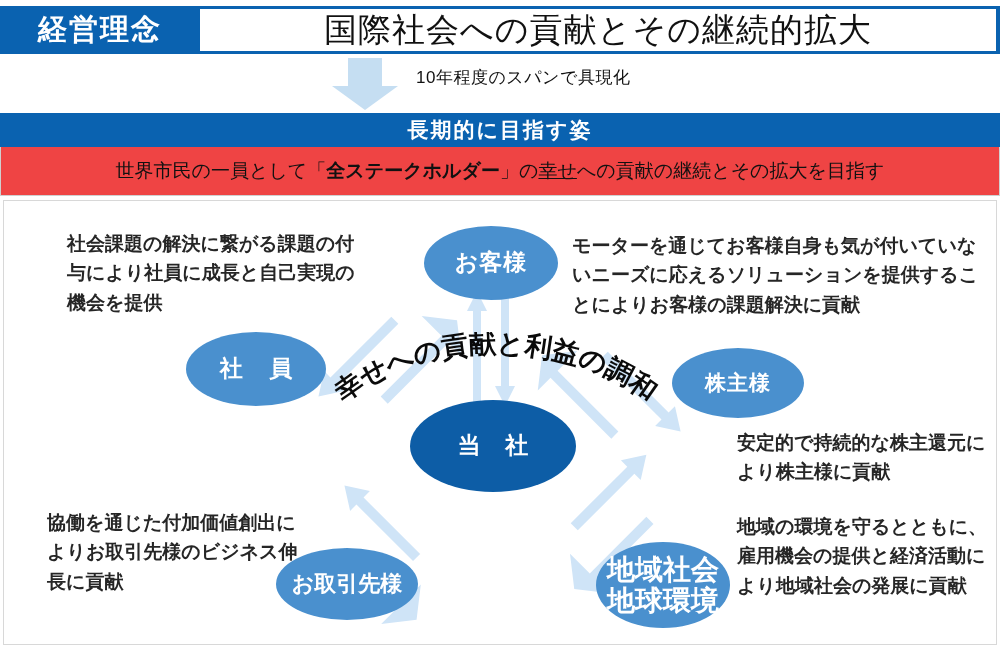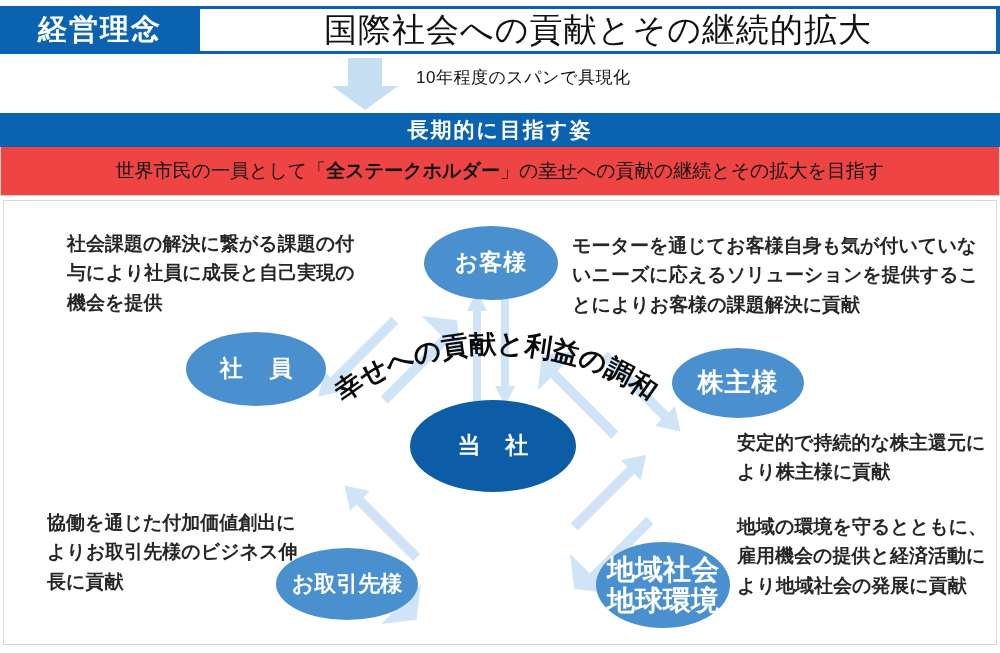--- a/index.html
+++ b/index.html
@@ -104,21 +104,21 @@
     font-weight: bold;
     text-align: center;
     line-height: 1.12;
     z-index: 6;
   }
   .node.light { background: #4a90ce; }
   .node.dark  { background: #0d5da6; }
 
   .node-customer   { left: 424px; top: 226px; width: 134px; height: 74px; font-size: 23px; letter-spacing: 1px; }
   .node-employee   { left: 186px; top: 332px; width: 140px; height: 74px; font-size: 23px; letter-spacing: 10px; text-indent: 10px; }
-  .node-shareholder{ left: 672px; top: 348px; width: 132px; height: 70px; font-size: 26px; letter-spacing: 1px; }
+  .node-shareholder{ left: 672px; top: 348px; width: 132px; height: 70px; font-size: 21px; letter-spacing: 1px; }
   .node-supplier   { left: 276px; top: 548px; width: 142px; height: 72px; font-size: 22px; letter-spacing: 0px; }
   .node-community  { left: 596px; top: 542px; width: 134px; height: 86px; font-size: 28px; letter-spacing: 0px; }
   .node-company    { left: 410px; top: 400px; width: 166px; height: 92px; font-size: 23px; letter-spacing: 9px; text-indent: 9px; }
 
   
   .desc {
     position: absolute;
     font-size: 19px;
     font-weight: bold;
     color: #262626;

